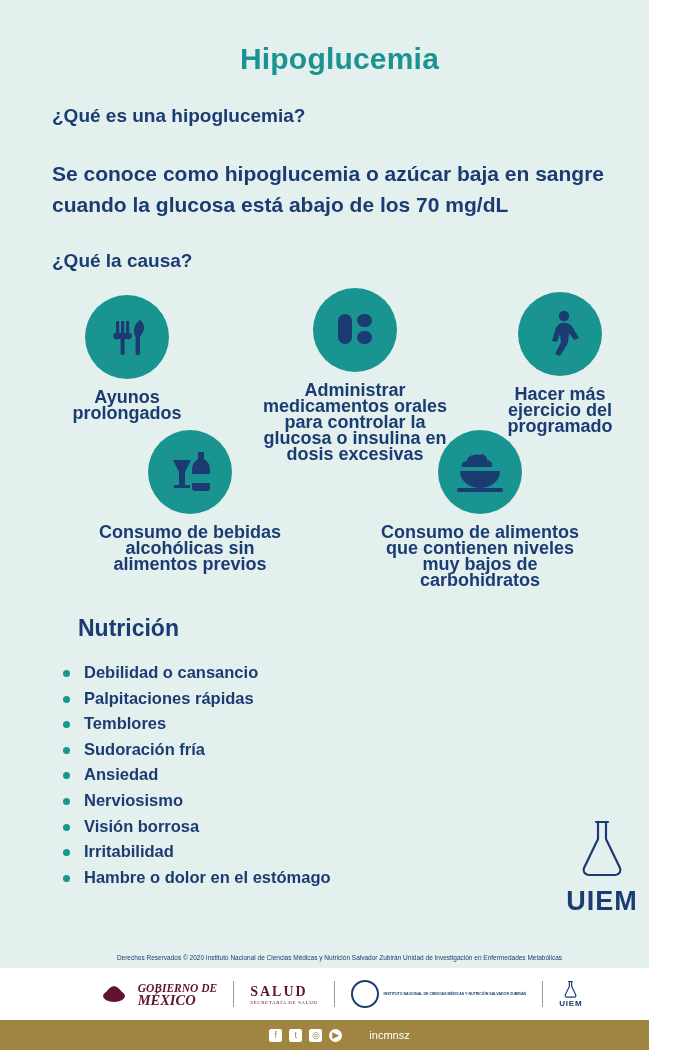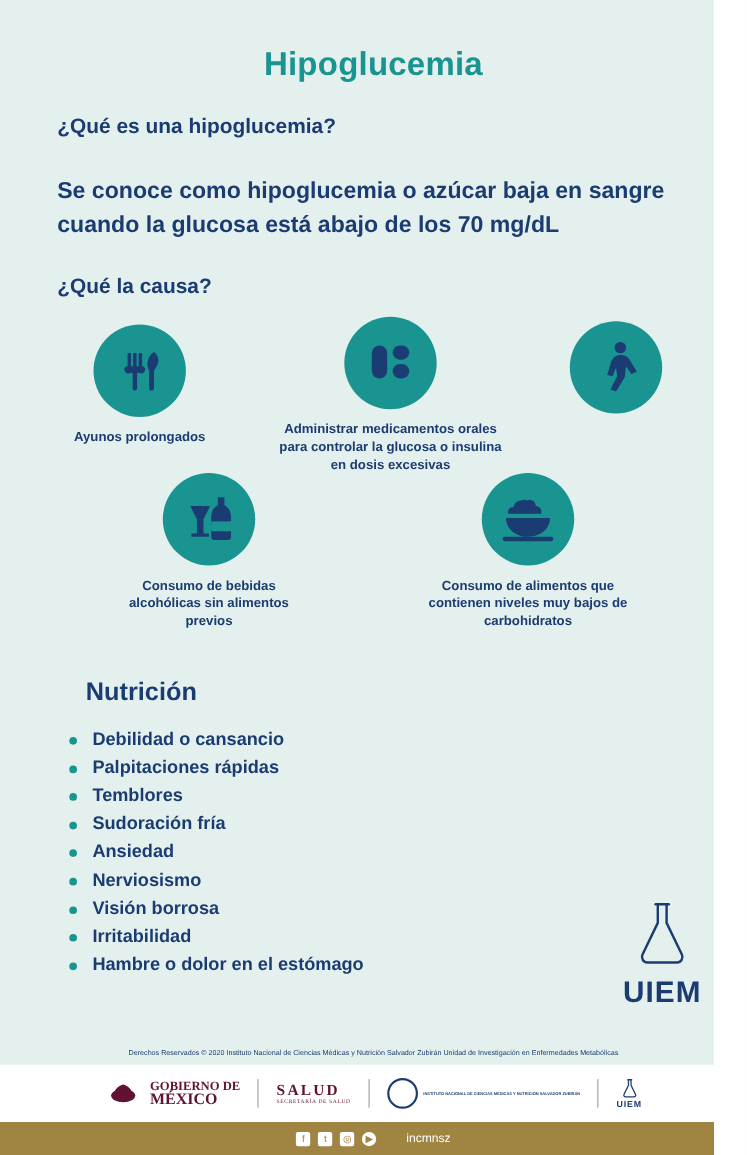--- a/index.html
+++ b/index.html
@@ -73,21 +73,21 @@
   .circle {
     width: 84px;
     height: 84px;
     border-radius: 50%;
     background: #1a9490;
     margin: 0 auto;
     position: relative;
   }
   .cause-label {
     margin-top: 10px;
-    font-size: 12px;
+    font-size: 18px;
     font-weight: bold;
     color: #1b3c72;
     line-height: 16px;
   }
 
   .c1 { top: 295px; left: 42px; width: 170px; }
   .c2 { top: 288px; left: 250px; width: 210px; }
   .c3 { top: 292px; left: 485px; width: 150px; }
   .c4 { top: 430px; left: 95px; width: 190px; }
   .c5 { top: 430px; left: 380px; width: 200px; }
@@ -190,20 +190,21 @@
     background: #ffffff;
     display: flex;
     align-items: center;
     justify-content: center;
     gap: 16px;
   }
   .gob-block {
     display: flex;
     align-items: center;
     gap: 7px;
+    font-style: italic;
   }
   .eagle {
     width: 34px;
     height: 22px;
     position: relative;
   }
   .gob-text {
     font-family: "Liberation Serif", serif;
     font-size: 11.5px;
     font-weight: bold;
@@ -331,20 +332,21 @@
 
     <div class="cause c3">
       <div class="circle">
         <svg width="84" height="84" viewBox="0 0 84 84">
           <g fill="#1b3c72">
             <circle cx="46" cy="24" r="5.2"></circle>
             <path d="M44 31 c-4 1 -6 4 -7 8 l-3 10 l5 1 l3 -8 l1 8 l-6 12 l5 2 l8 -13 l1 -10 l5 7 l5 -2 l-6 -10 c-2 -4 -6 -6 -11 -5 z"></path>
           </g>
         </svg>
       </div>
+      <div class="cause-label">Hacer más ejercicio del programado</div>
     </div>
 
     <div class="cause c4">
       <div class="circle">
         <svg width="84" height="84" viewBox="0 0 84 84">
           <g fill="#1b3c72">
             <path d="M25 30 h18 l-6 12 v13 h5 v3 h-16 v-3 h5 v-13 z"></path>
             <path d="M50 22 h6 v7 c5 3 6 7 6 12 v17 a3 3 0 0 1 -3 3 h-12 a3 3 0 0 1 -3 -3 v-17 c0 -5 1 -9 6 -12 z"></path>
             <rect x="44" y="44" width="18" height="9" fill="#1a9490"></rect>
           </g>

